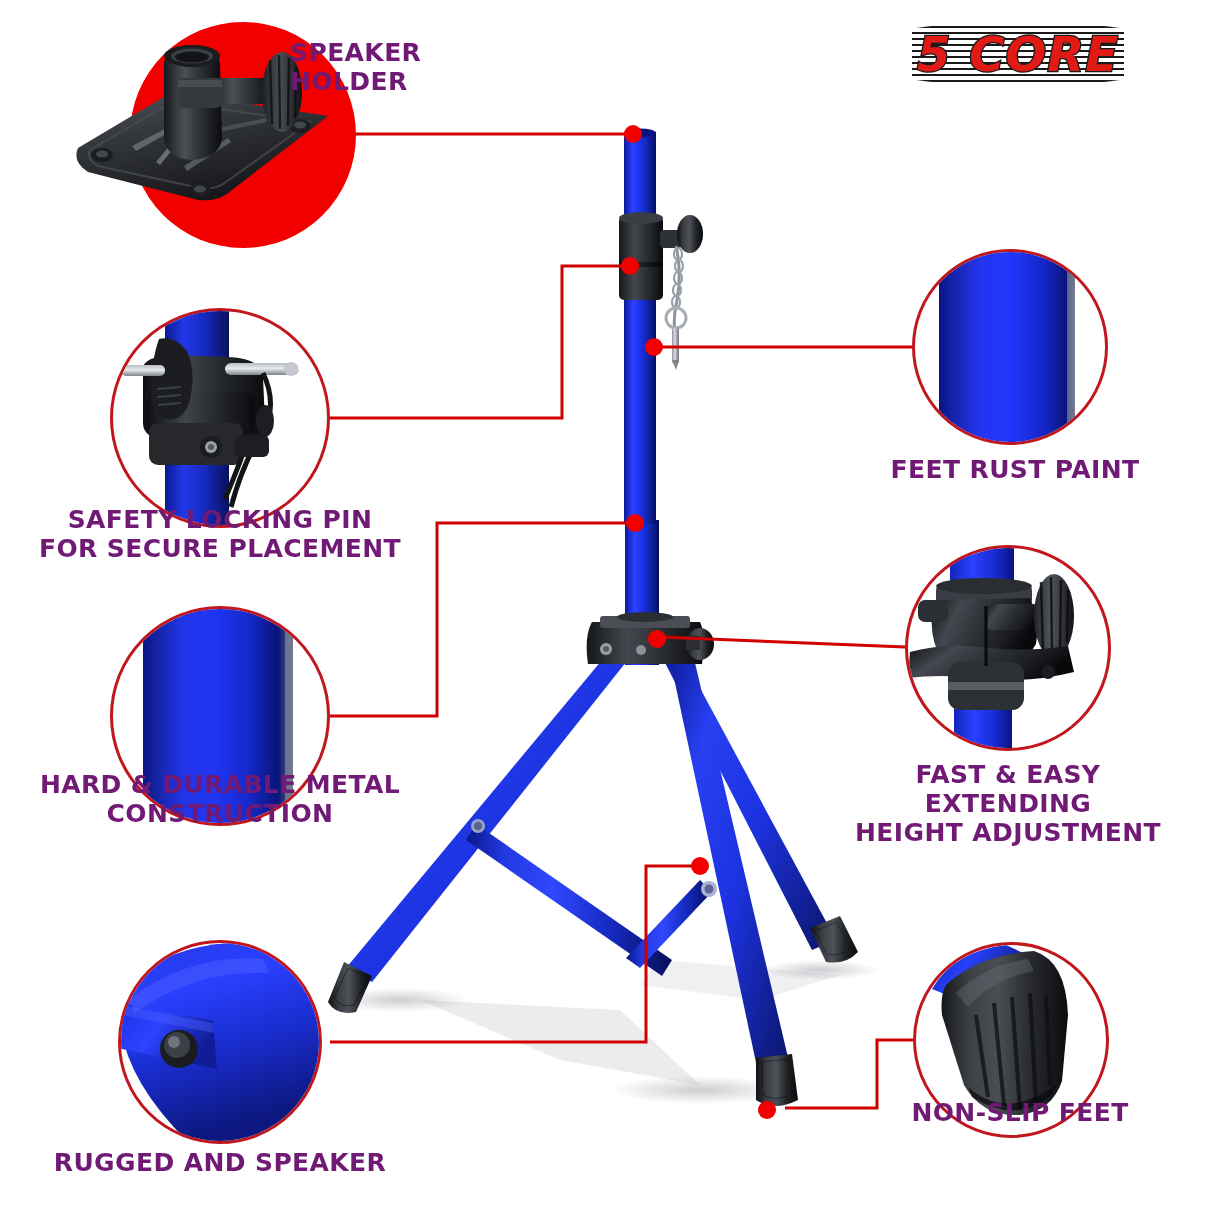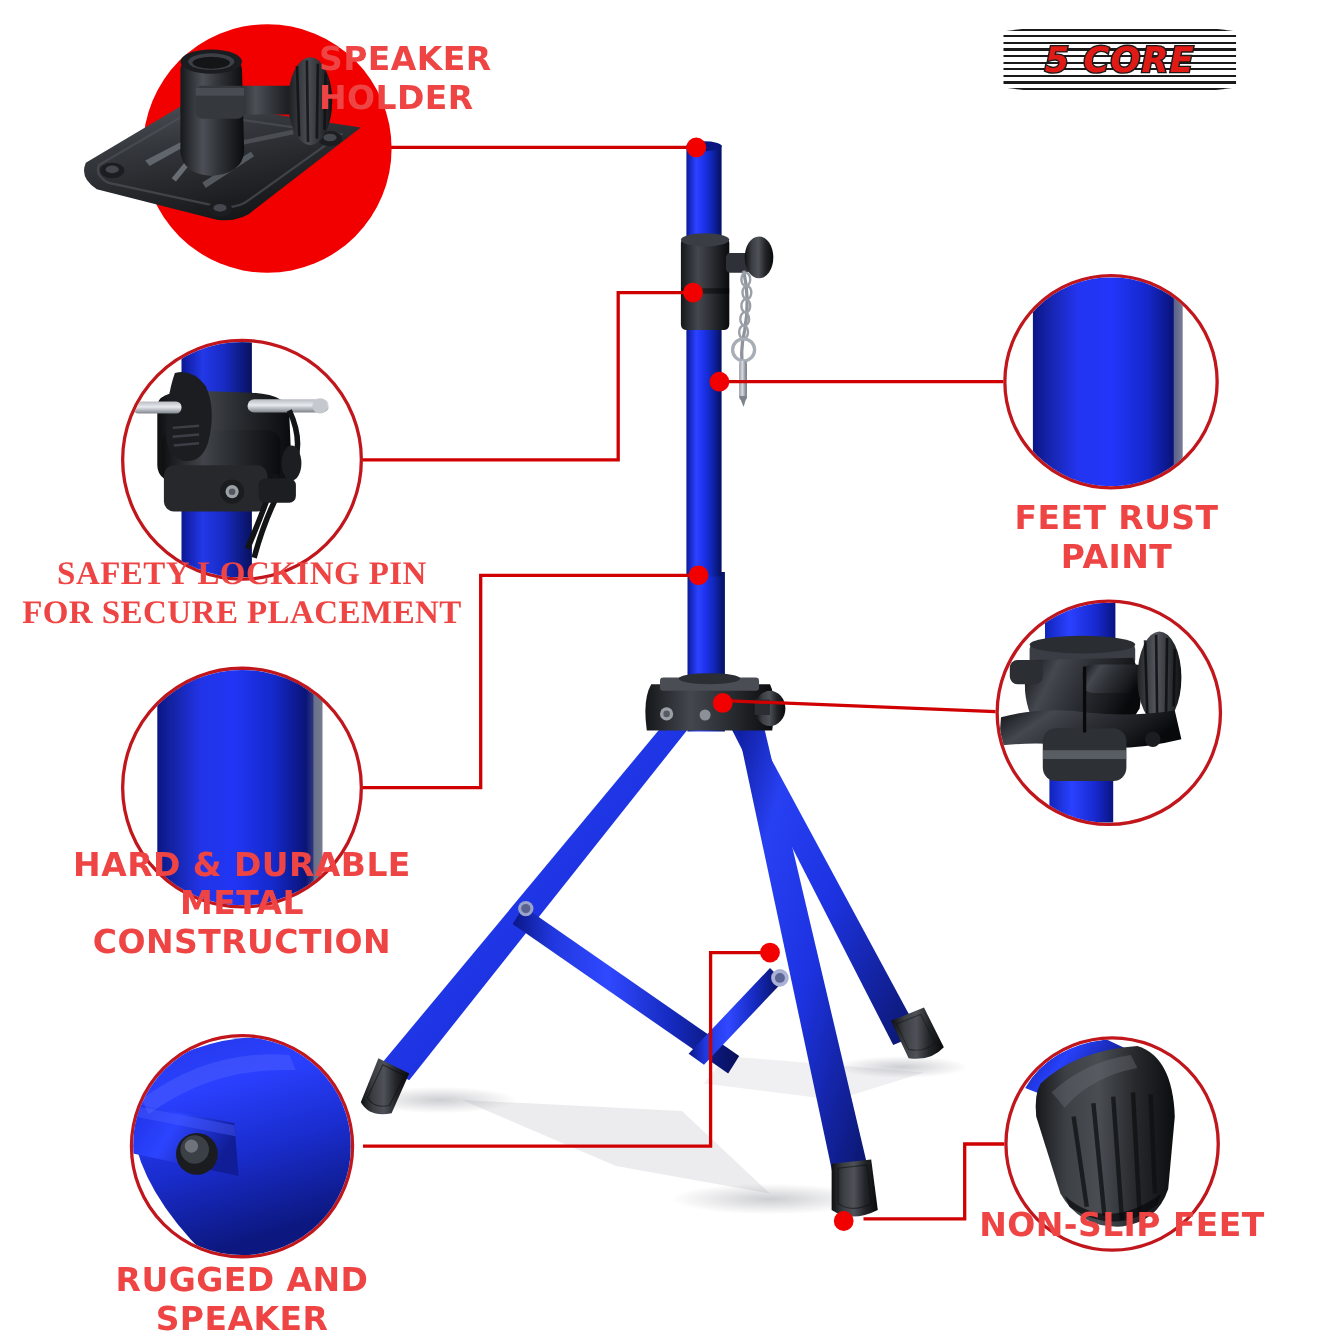--- a/index.html
+++ b/index.html
@@ -32,21 +32,21 @@
     mask-image: radial-gradient(ellipse 108% 80% at 50% 50%, #000 72%, transparent 74%);
   }
   .logo-text {
     position: absolute;
     left: 0; right: 0; top: 50%;
     transform: translateY(-50%);
     text-align: center;
     font-family: "DejaVu Sans", sans-serif;
     font-weight: bold;
     font-style: italic;
-    font-size: 32px;
+    font-size: 48px;
     letter-spacing: 1px;
     color: #e01b16;
     -webkit-text-stroke: 2.5px #1a1a1a;
     paint-order: stroke fill;
     white-space: nowrap;
   }
 
   
   .bubble {
     position: absolute;
@@ -59,24 +59,24 @@
   .bubble.outlined {
     background: #ffffff;
     border: 3px solid #c1161c;
   }
 
   
   .label {
     position: absolute;
     font-family: "DejaVu Sans", sans-serif;
     font-weight: bold;
-    font-size: 30px;
+    font-size: 25px;
     line-height: 1.16;
     letter-spacing: 0.4px;
-    color: #ef4444;
+    color: #701a75;
     text-align: center;
     white-space: pre-line;
   }
 
   
   .leader {
     position: absolute;
     left: 0; top: 0;
     width: 1214px; height: 1214px;
     pointer-events: none;
@@ -335,21 +335,21 @@
       <rect x="8" y="54" width="44" height="11" rx="5" fill="url(#pinSteel)"></rect>
       <rect x="112" y="52" width="74" height="12" rx="6" fill="url(#pinSteel)"></rect>
       <circle cx="178" cy="58" r="7" fill="#c5c9cf"></circle>
 
       <path d="M150 62 Q166 96 148 124 Q130 152 118 196" stroke="#131416" stroke-width="5" fill="none"></path>
       <path d="M138 120 Q128 150 112 188" stroke="#131416" stroke-width="5" fill="none"></path>
       <ellipse cx="152" cy="110" rx="9" ry="16" fill="#1c1e21"></ellipse>
       <rect x="122" y="124" width="34" height="22" rx="6" fill="#1c1e21"></rect>
     </svg>
   </div>
-  <div class="label" style="left:20px; top:505px; width:400px;font-family:Liberation Serif, serif;">SAFETY LOCKING PIN
+  <div class="label" style="left:20px; top:505px; width:400px;">SAFETY LOCKING PIN
 FOR SECURE PLACEMENT</div>
 
   <div class="bubble outlined" style="left:110px; top:606px; width:220px; height:220px;">
     <svg width="214" height="214">
       <defs>
         <linearGradient id="bigTube" x1="0" y1="0" x2="1" y2="0">
           <stop offset="0%" stop-color="#0a1586"></stop>
           <stop offset="8%" stop-color="#13229f"></stop>
           <stop offset="26%" stop-color="#2134e6"></stop>
           <stop offset="46%" stop-color="#2136f5"></stop>
@@ -460,20 +460,22 @@
 
       <path d="M2 104 Q40 94 82 100 Q120 104 160 98 L166 124 Q118 136 74 130 Q30 126 0 130 Z" fill="url(#haBlk)"></path>
 
       <rect x="40" y="114" width="76" height="48" rx="12" fill="#2d3035"></rect>
       <rect x="40" y="134" width="76" height="8" fill="#7c8188" opacity="0.55"></rect>
       <circle cx="140" cy="124" r="7" fill="#1b1d21"></circle>
 
       <line x1="78" y1="58" x2="78" y2="118" stroke="#08090a" stroke-width="3"></line>
     </svg>
   </div>
+  <div class="label" style="left:828px; top:760px; width:360px;">FAST &amp; EASY EXTENDING
+HEIGHT ADJUSTMENT</div>
 
   <div class="bubble outlined" style="left:913px; top:942px; width:196px; height:196px;">
     <svg width="190" height="190">
       <defs>
         <linearGradient id="nsBlue" x1="0" y1="0" x2="1" y2="0.4">
           <stop offset="0%" stop-color="#0e1d9c"></stop>
           <stop offset="40%" stop-color="#2740fa"></stop>
           <stop offset="100%" stop-color="#0b1570"></stop>
         </linearGradient>
         <linearGradient id="nsRub" x1="0" y1="0" x2="1" y2="0">

